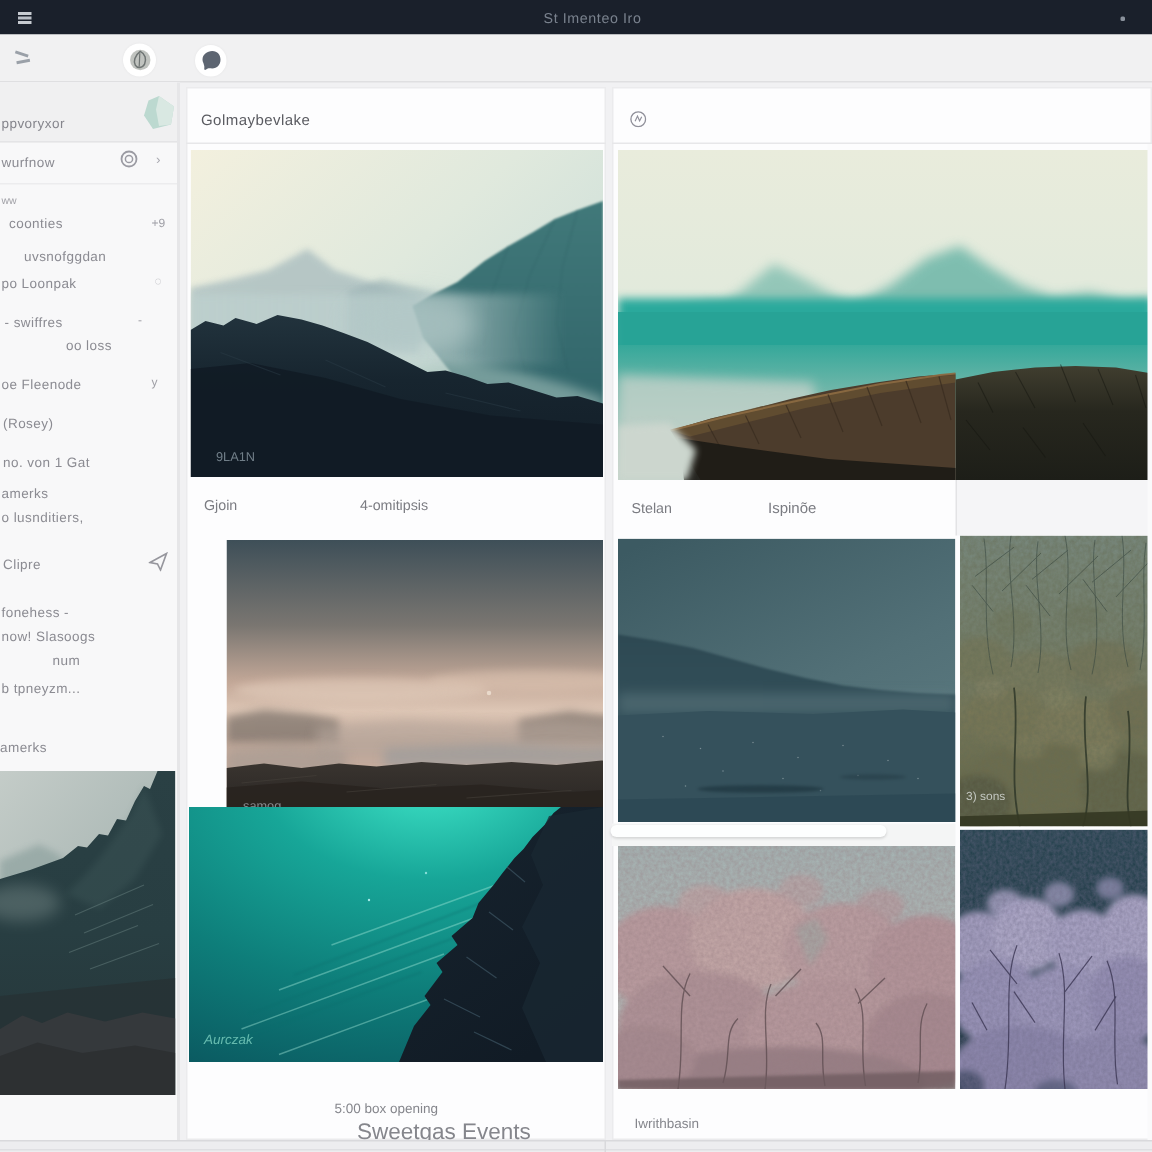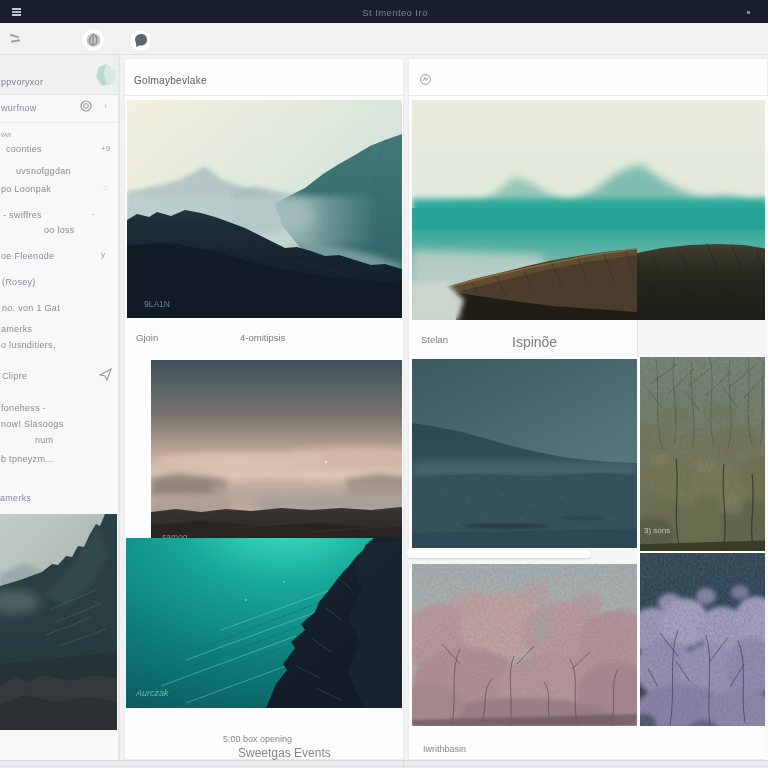--- a/index.html
+++ b/index.html
@@ -235,21 +235,21 @@
           <path d="M170 128 L194 140"></path>
         <path d="M212 40 L224 50"></path>
           <path d="M190 150 L215 162"></path>
       </g>
       <circle cx="120" cy="62" r="0.8" fill="#cff" opacity=".8"></circle>
         <circle cx="158" cy="44" r="0.8" fill="#cff" opacity=".6"></circle>
       <text x="10" y="158" font-size="9" fill="#6fc4b6" opacity=".9" font-style="italic">Aurczak</text>
     </svg>
   </div>
   <div class="abs soft" style="left:223px;top:734px;color:#85868c;font-size:9px;">5:00 box opening</div>
-  <div class="abs soft" style="left:238px;top:746px;color:#85868c;font-size:12px;">Sweetgas Events</div>
+  <div class="abs soft" style="left:238px;top:746px;color:#85868c;font-size:15px;">Sweetgas Events</div>
 
   <div class="abs" style="left:408px;top:58px;width:360px;height:702px;background:#fdfdfe;border:1px solid #ebebed;"></div>
   <div class="abs" style="left:408px;top:95px;width:360px;height:1px;background:#e7e7e9;"></div>
   <svg class="abs" style="left:420px;top:74px;" width="11" height="11" viewBox="0 0 11 11">
     <circle cx="5.5" cy="5.5" r="4.9" fill="none" stroke="#90909a" stroke-width="0.9"></circle>
     <path d="M3.4 6.8 L5 3.4 L6.4 6.6 L7.8 3.8" fill="none" stroke="#90909a" stroke-width="0.8"></path>
   </svg>
 
   <div class="abs" style="left:412px;top:100px;width:356px;height:220px;overflow:hidden;">
     <svg width="356" height="220" viewBox="0 0 356 220" preserveAspectRatio="none">
@@ -300,21 +300,21 @@
           <path d="M166 158 L176 184"></path>
           <path d="M192 154 L202 182"></path>
           <path d="M214 151 L222 180"></path>
       </g>
       <path d="M40 192 L80 198 L140 206 L225 212 L225 220 L44 220 Z" fill="#1e1b16" opacity=".95"></path>
       <path d="M0 184 L34 182 L52 200 L46 220 L0 220 Z" fill="#ccd6ce" style="filter:blur(2.5px)"></path>
     </svg>
   </div>
 
   <div class="abs soft" style="left:421px;top:334px;color:#7b7c82;font-size:9.5px;">Stelan</div>
-  <div class="abs soft" style="left:512px;top:334px;color:#7b7c82;font-size:14px;">Ispinõe</div>
+  <div class="abs soft" style="left:512px;top:334px;color:#7b7c82;font-size:10px;">Ispinõe</div>
   <div class="abs" style="left:638px;top:320px;width:130px;height:37px;background:#f5f5f7;"></div>
   <div class="abs" style="left:637px;top:320px;width:1px;height:37px;background:#e3e3e5;"></div>
 
   <div class="abs" style="left:412px;top:359px;width:225px;height:189px;overflow:hidden;">
     <svg width="225" height="189" viewBox="0 0 225 189" preserveAspectRatio="none">
       <defs>
         <linearGradient id="rabg" x1="0.1" y1="0" x2="0.7" y2="1">
           <stop offset="0" stop-color="#3c5a62"></stop>
             <stop offset="0.6" stop-color="#527077"></stop>
           <stop offset="1" stop-color="#5c7a80"></stop>

